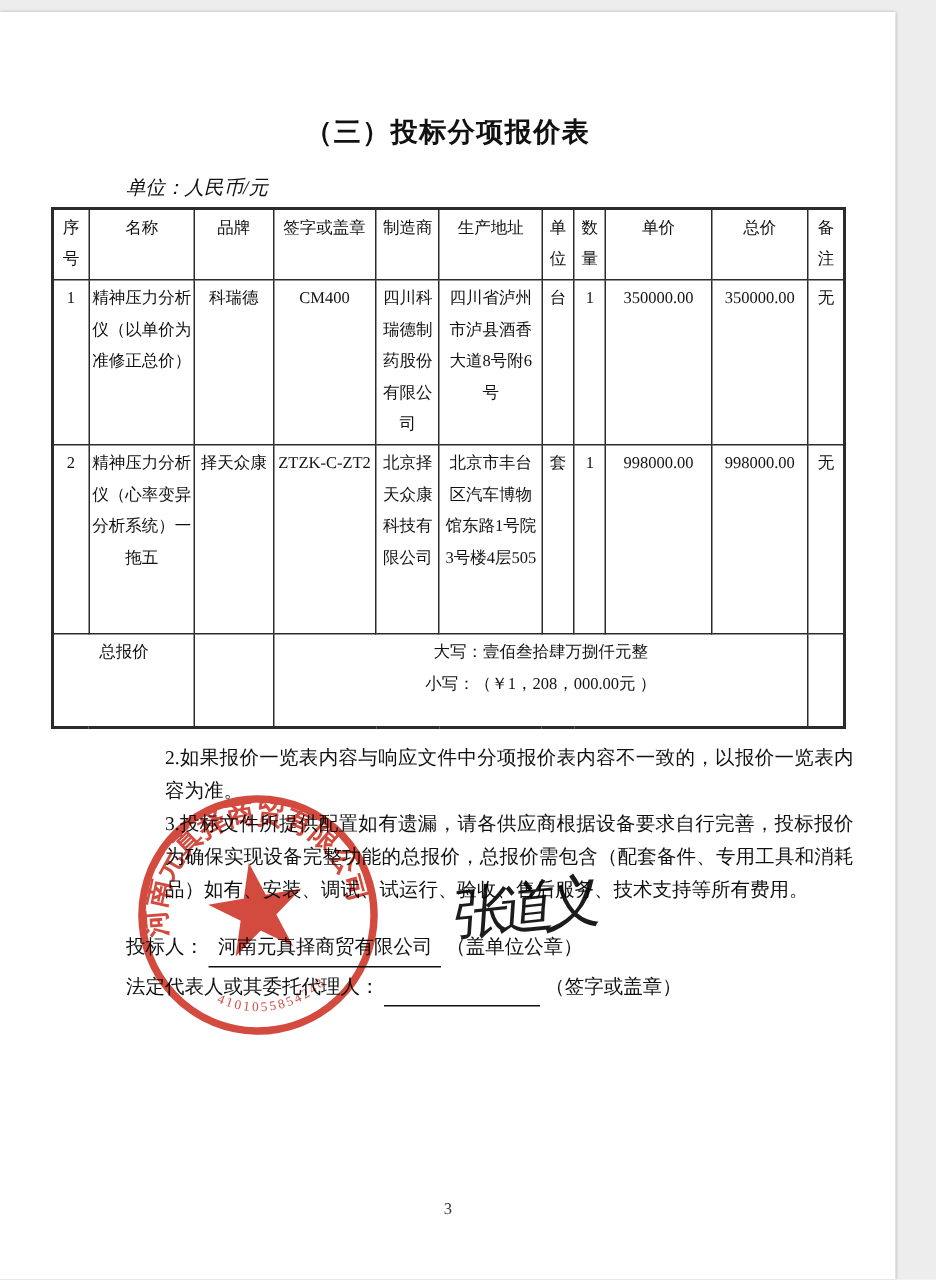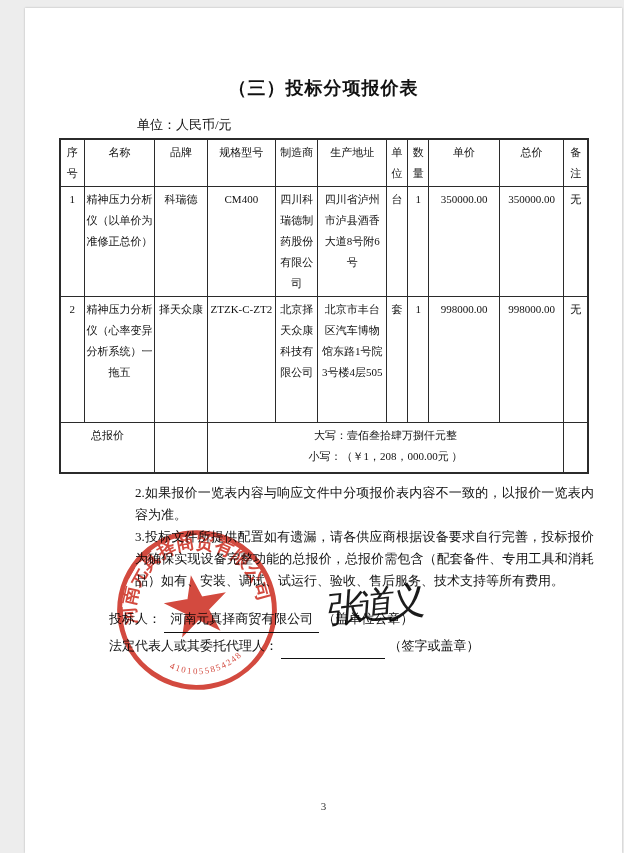--- a/index.html
+++ b/index.html
@@ -1,34 +1,34 @@
 <!DOCTYPE html>
 <html><head>
 <meta charset="utf-8">
 <style>
   * { margin:0; padding:0; box-sizing:border-box; }
   html,body { width:624px; height:853px; background:#ededed; overflow:hidden;
               font-family:"Liberation Serif","DejaVu Serif",serif; color:#111; }
   .viewport { position:relative; width:624px; height:853px; }
-  .page { position:absolute; left:25px; top:8px; width:597px; height:845px;
+  .page { position:absolute; left:0; top:8px; width:597px; height:845px;
           background:#ffffff; box-shadow:0 0 2px rgba(0,0,0,.25); }
 
   .doc-title { margin-top:68px; text-align:center; font-size:18px; font-weight:bold;
                letter-spacing:1px; }
-  .unit-line { margin:16px 0 4px 112px; font-size:13px; }
+  .unit-line { margin:16px 0 4px 84px; font-size:13px;font-style:italic; }
 
   table.quote { border-collapse:collapse; table-layout:fixed; width:530px;
                 margin-left:34px; border:2px solid #2b2b2b; font-size:11px; }
   table.quote th, table.quote td { border:1px solid #2b2b2b; vertical-align:top;
                 text-align:center; line-height:21px; padding:2px 1px;
                 overflow-wrap:break-word; word-break:break-all; font-weight:normal; }
   tr.hdr th { height:47px; }
   tr.item1 td { height:104px; }
   tr.item2 td { height:126px; }
-  tr.totalrow td { height:50px; }
+  tr.totalrow td { height:62px; }
   td.amount { text-align:left; padding-left:9px; line-height:26px; word-break:normal;margin-top:12px; }
 
   .notes { margin:8px 28px 0 84px; font-size:13px; line-height:22px; }
   .notes p { text-align:justify; }
   .notes p.cont { margin-left:26px; }
 
   .sig-block { margin:14px 0 0 84px; font-size:13px; line-height:26px; position:relative; }
   .u { display:inline-block; border-bottom:1px solid #111; text-align:center; }
   .u-name { min-width:150px; padding:0 6px; }
   .u-sign { min-width:104px; height:15px; vertical-align:bottom; }
@@ -69,21 +69,21 @@
           <col style="width:21px">
           <col style="width:70px">
         <col style="width:64px">
           <col style="width:24px">
       </colgroup>
       <tbody>
           <tr class="hdr">
         <th>序号</th>
         <th>名称</th>
         <th>品牌</th>
-        <th>规格型号</th>
+        <th>签字或盖章</th>
         <th>制造商</th>
         <th>生产地址</th>
         <th>单位</th>
         <th>数量</th>
         <th>单价</th>
         <th>总价</th>
         <th>备注</th>
       </tr>
       <tr class="item1">
         <td>1</td>

